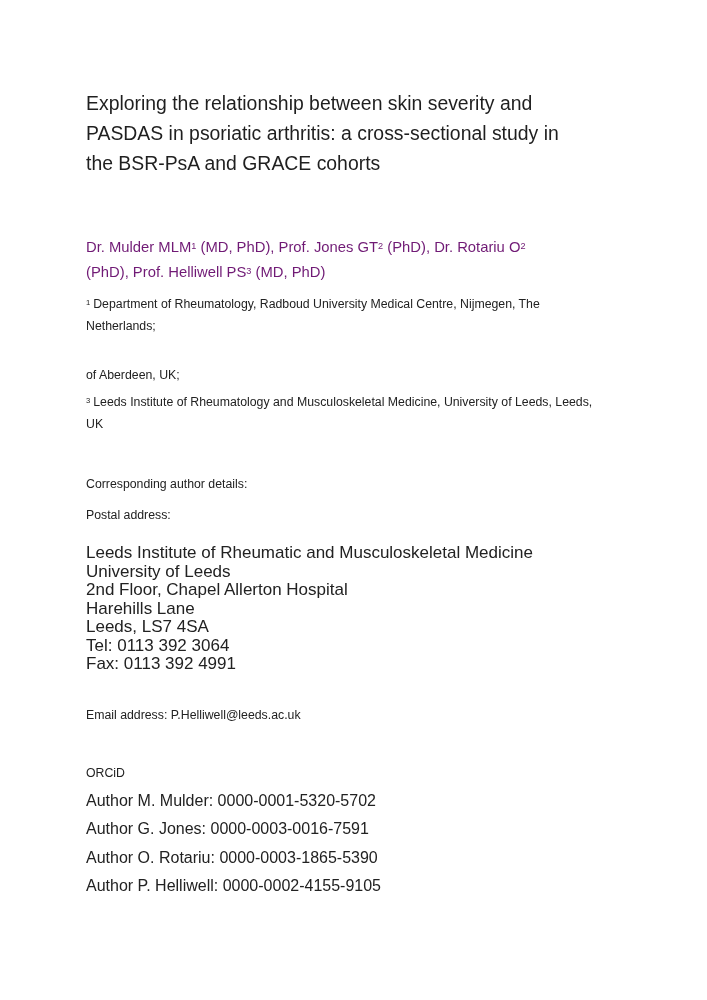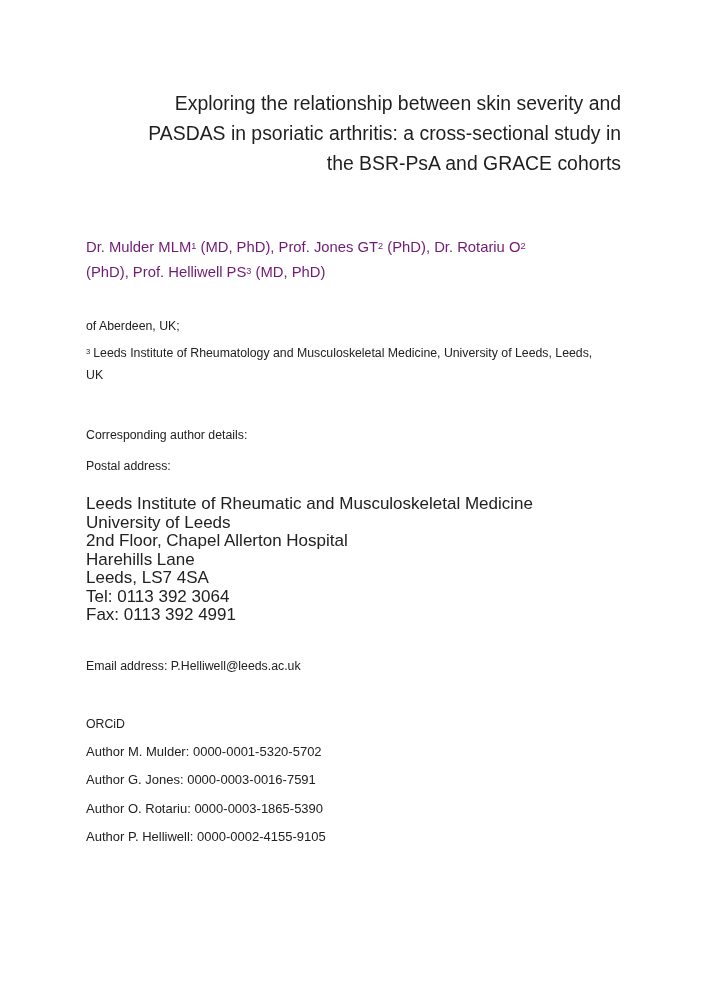--- a/index.html
+++ b/index.html
@@ -15,21 +15,21 @@
     padding: 88px 86px 0 86px;
     background: #ffffff;
     color: #222222;
     font-family: "Liberation Sans", sans-serif;
     overflow: hidden;
   }
   .title {
     font-size: 19.4px;
     line-height: 30px;
     font-weight: 400;
-    text-align: right;
+    text-align: left;
     color: #1f1f1f;
   }
   .title .tline { white-space: nowrap; }
   .authors {
     margin-top: 57px;
     font-size: 14.8px;
     line-height: 25px;
     color: #701a75;
   }
   .authors .aline { white-space: nowrap; }
@@ -59,21 +59,21 @@
   .address {
     margin-top: 19px;
     font-size: 17px;
     line-height: 18.5px;
   }
   .address .addr-line { white-space: nowrap; }
   .email-line { margin-top: 32px; }
   .orcid-heading { margin-top: 39px; }
   .orcid-list { margin-top: 8px; }
   .orcid-entry {
-    font-size: 13px;
+    font-size: 16px;
     line-height: 19px;
     margin: 0 0 9.5px 0;
     white-space: nowrap;
   }
 </style>
 </head>
 <body>
 
 <div class="page">
 
@@ -82,20 +82,24 @@
     <div class="tline">PASDAS in psoriatic arthritis: a cross-sectional study in</div>
     <div class="tline">the BSR-PsA and GRACE cohorts</div>
   </div>
 
   <div class="authors">
     <span class="aline"><span>Dr. Mulder MLM</span><sup>1</sup><span> (MD, PhD), Prof. Jones GT</span><sup>2</sup><span> (PhD), Dr. Rotariu O</span><sup>2</sup></span><br>
     <span class="aline"><span>(PhD), Prof. Helliwell PS</span><sup>3</sup><span> (MD, PhD)</span></span>
   </div>
 
   <div class="affiliations">
+    <p class="aff">
+      <span class="line"><sup>1</sup><span>Department of Rheumatology, Radboud University Medical Centre, Nijmegen, The</span></span><br>
+      <span class="line">Netherlands;</span>
+    </p>
     <p class="aff">
       <br>
       <span class="line">of Aberdeen, UK;</span>
     </p>
     <p class="aff">
       <span class="line"><sup>3</sup><span>Leeds Institute of Rheumatology and Musculoskeletal Medicine, University of Leeds, Leeds,</span></span><br>
       <span class="line">UK</span>
     </p>
   </div>
 

